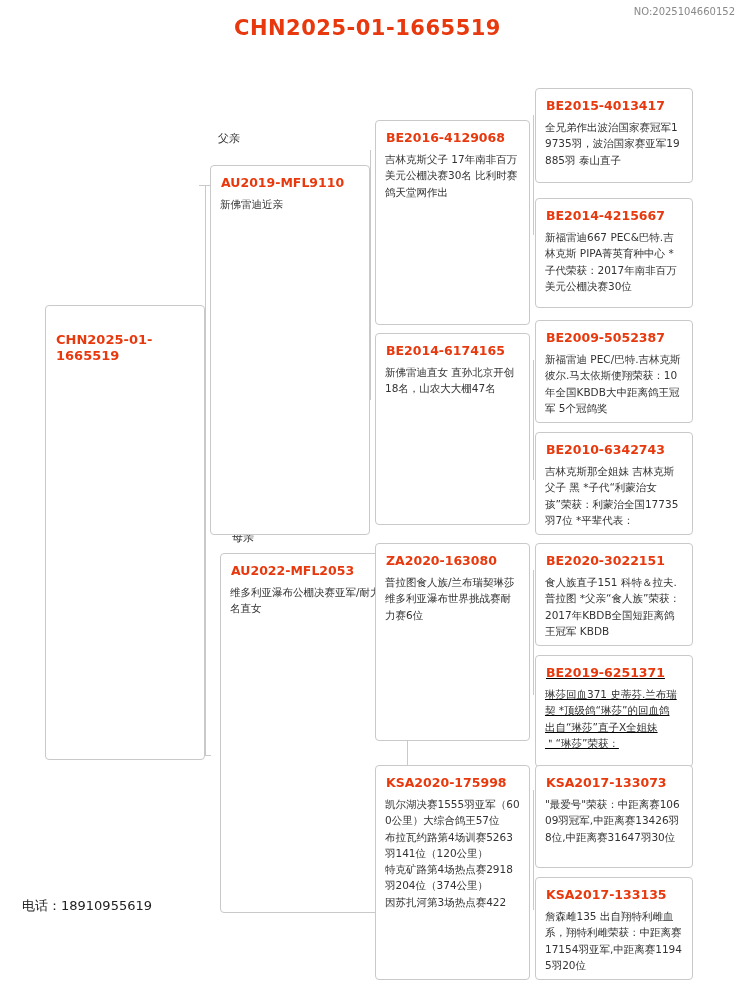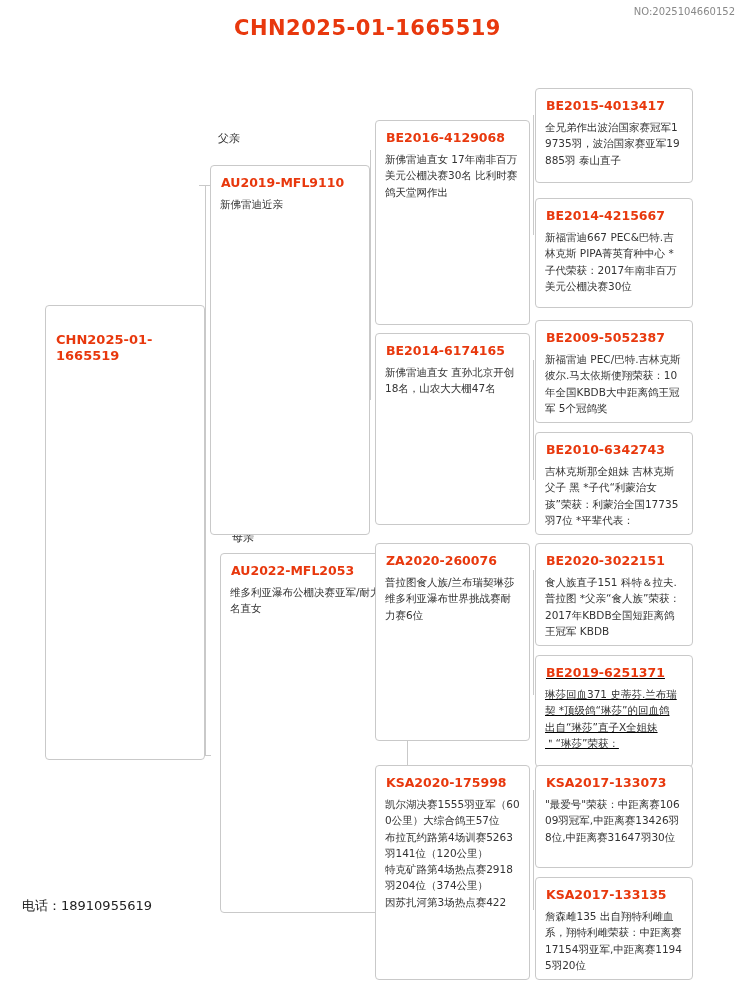--- a/index.html
+++ b/index.html
@@ -121,30 +121,30 @@
   <div class="desc">新佛雷迪近亲</div>
 </div>
 
 <div class="card" style="left:220px; top:553px; width:188px; height:360px;">
   <div class="ring">AU2022-MFL2053</div>
   <div class="desc">维多利亚瀑布公棚决赛亚军/耐力赛6名直女</div>
 </div>
 
 <div class="card" style="left:375px; top:120px; width:155px; height:205px;">
   <div class="ring">BE2016-4129068</div>
-  <div class="desc">新佛雷迪直女 17年南非百万美元公棚决赛30名 比利时赛鸽天堂网作出</div>
+  <div class="desc">吉林克斯父子 17年南非百万美元公棚决赛30名 比利时赛鸽天堂网作出</div>
 </div>
 
 <div class="card" style="left:375px; top:333px; width:155px; height:192px;">
   <div class="ring">BE2014-6174165</div>
   <div class="desc">新佛雷迪直女 直孙北京开创18名，山农大大棚47名</div>
 </div>
 
 <div class="card" style="left:375px; top:543px; width:155px; height:198px;">
-  <div class="ring">ZA2020-260076</div>
+  <div class="ring">ZA2020-163080</div>
   <div class="desc">普拉图食人族/兰布瑞契琳莎 维多利亚瀑布世界挑战赛耐力赛6位</div>
 </div>
 
 <div class="card" style="left:375px; top:765px; width:155px; height:215px;">
   <div class="ring">KSA2020-175998</div>
   <div class="desc" style="white-space:pre-line;">凯尔湖决赛1555羽亚军（600公里）大综合鸽王57位
 布拉瓦约路第4场训赛5263羽141位（120公里）
 特克矿路第4场热点赛2918羽204位（374公里）
 因苏扎河第3场热点赛422</div>
 </div>

